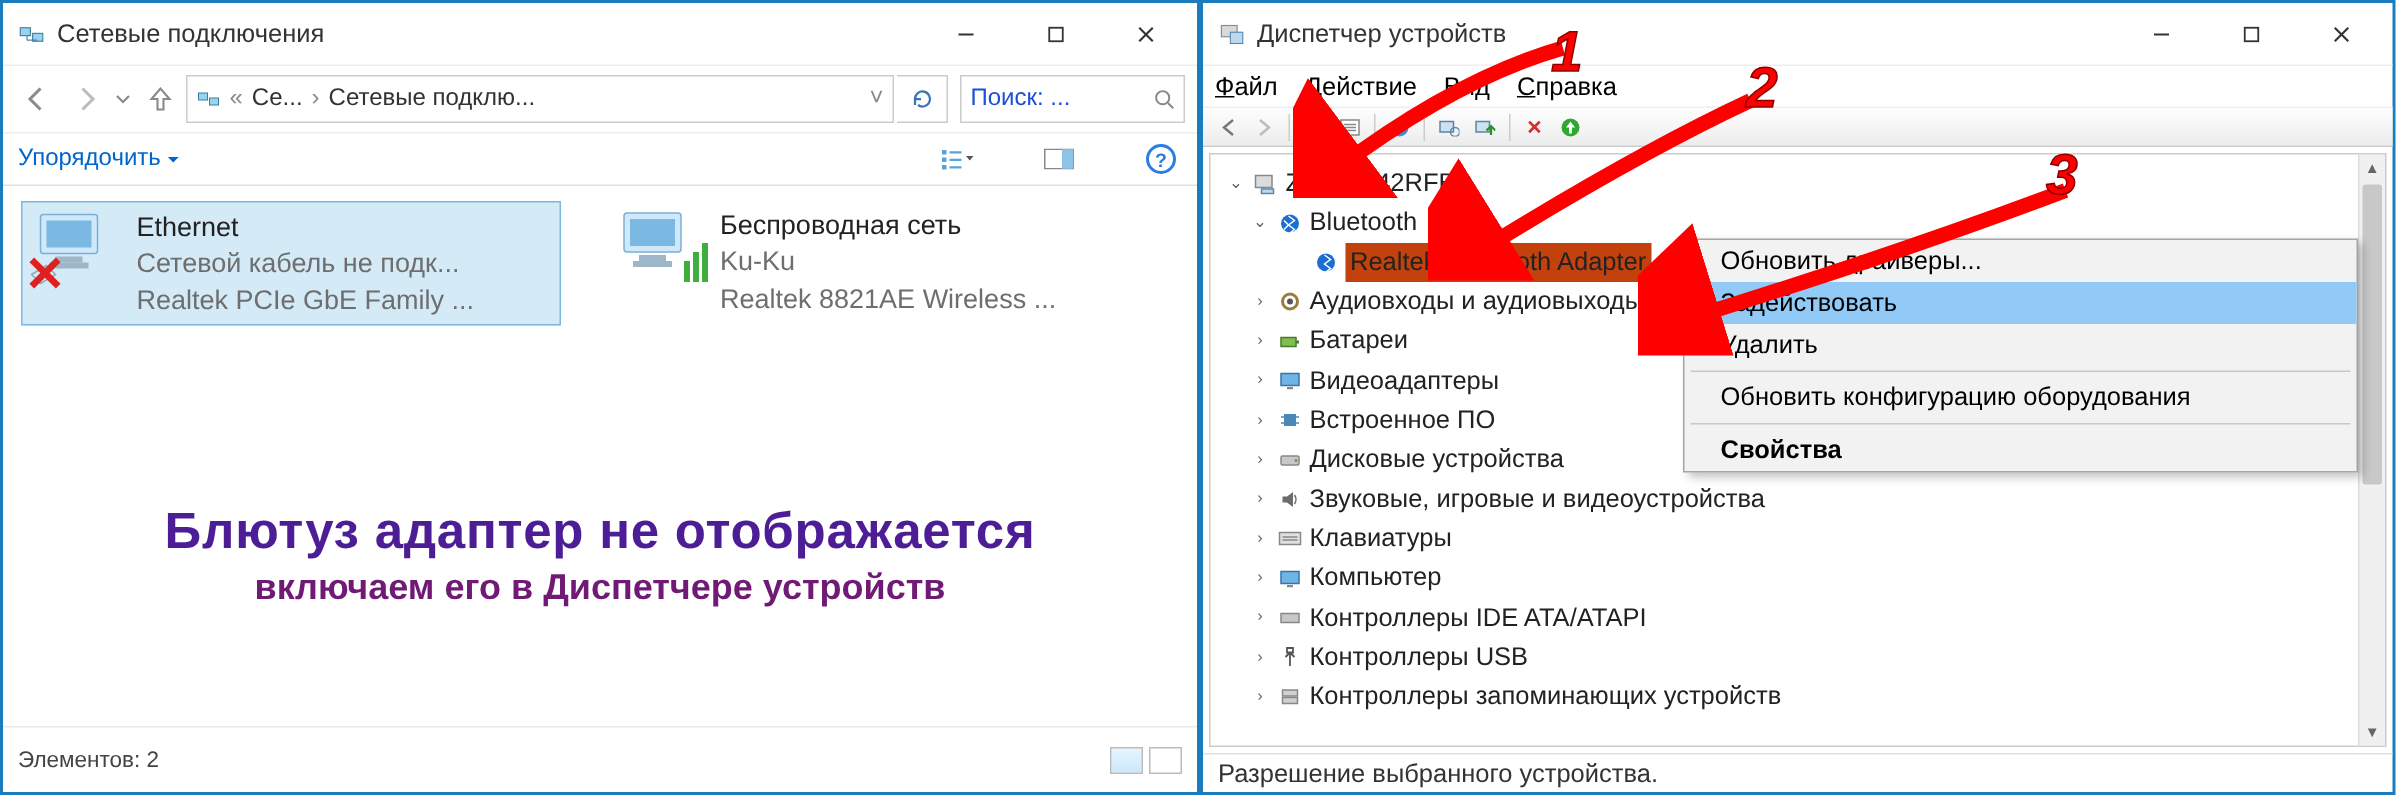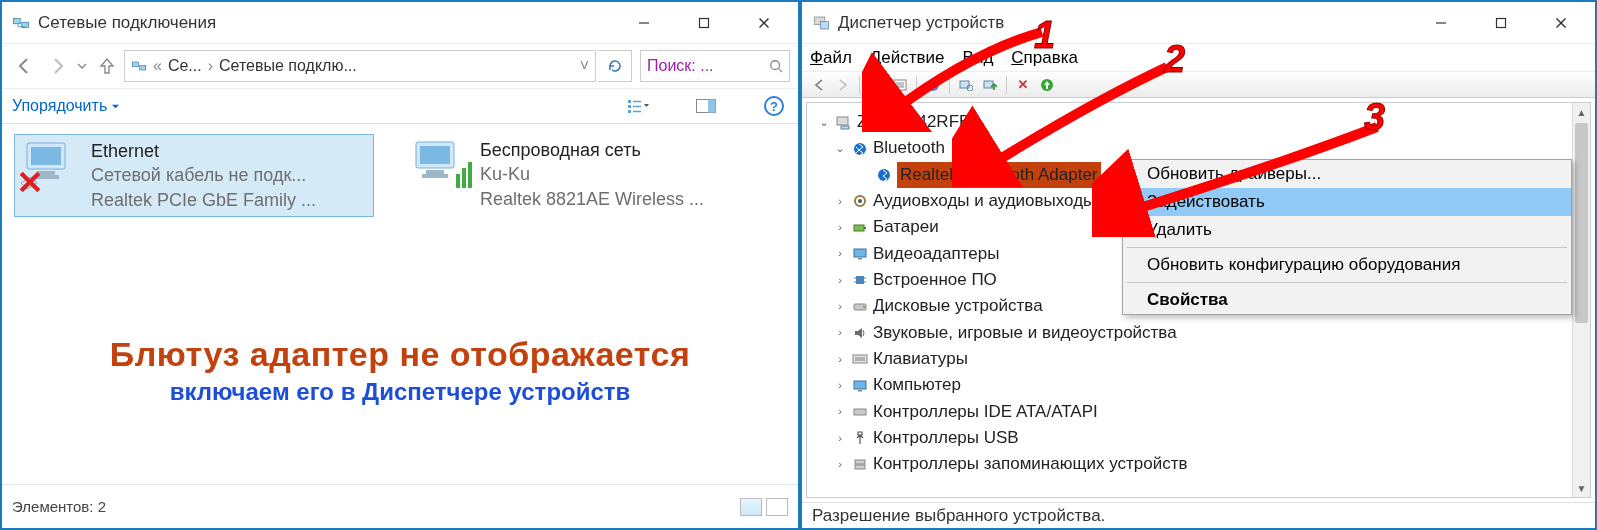--- a/index.html
+++ b/index.html
@@ -68,21 +68,21 @@
     width: 34px; height: 32px;
     border: 1px solid #ccc; border-left: none;
     display: flex; align-items: center; justify-content: center;
   }
   .searchbox {
     width: 150px; height: 32px;
     border: 1px solid #ccc;
     margin-left: 6px;
     display: flex; align-items: center;
     padding: 0 6px;
-    font-size: 16px; color: #a21caf;
+    font-size: 16px; color: #1d4ed8;
     gap: 4px;
   }
 
   
   .toolbarL {
     height: 36px;
     border-top: 1px solid #eee;
     border-bottom: 1px solid #e0e0e0;
     display: flex;
     align-items: center;
@@ -117,22 +117,22 @@
   .net-item.selected { background: #d5eaf7; border: 1px solid #7cb7e0; }
   .net-icon { width: 64px; height: 54px; margin-right: 8px; position: relative; flex-shrink: 0; }
   .net-text { display: flex; flex-direction: column; font-size: 18px; color: #6e6e6e; line-height: 1.35; }
   .net-text .name { color: #222; }
 
   .big-caption {
     text-align: center;
     margin-top: 90px;
     font-family: "Segoe UI", sans-serif;
   }
-  .big-caption .line1 { color: #c2410c; font-size: 34px; font-weight: 700; letter-spacing: 0.5px; }
-  .big-caption .line2 { color: #1d4ed8; font-size: 24px; font-weight: 700; margin-top: 4px; }
+  .big-caption .line1 { color: #4c1d95; font-size: 34px; font-weight: 700; letter-spacing: 0.5px; }
+  .big-caption .line2 { color: #701a75; font-size: 24px; font-weight: 700; margin-top: 4px; }
 
   .statusbar {
     height: 44px;
     border-top: 1px solid #e8e8e8;
     display: flex;
     align-items: center;
     padding: 0 10px;
     font-size: 15px;
     color: #444;
   }

